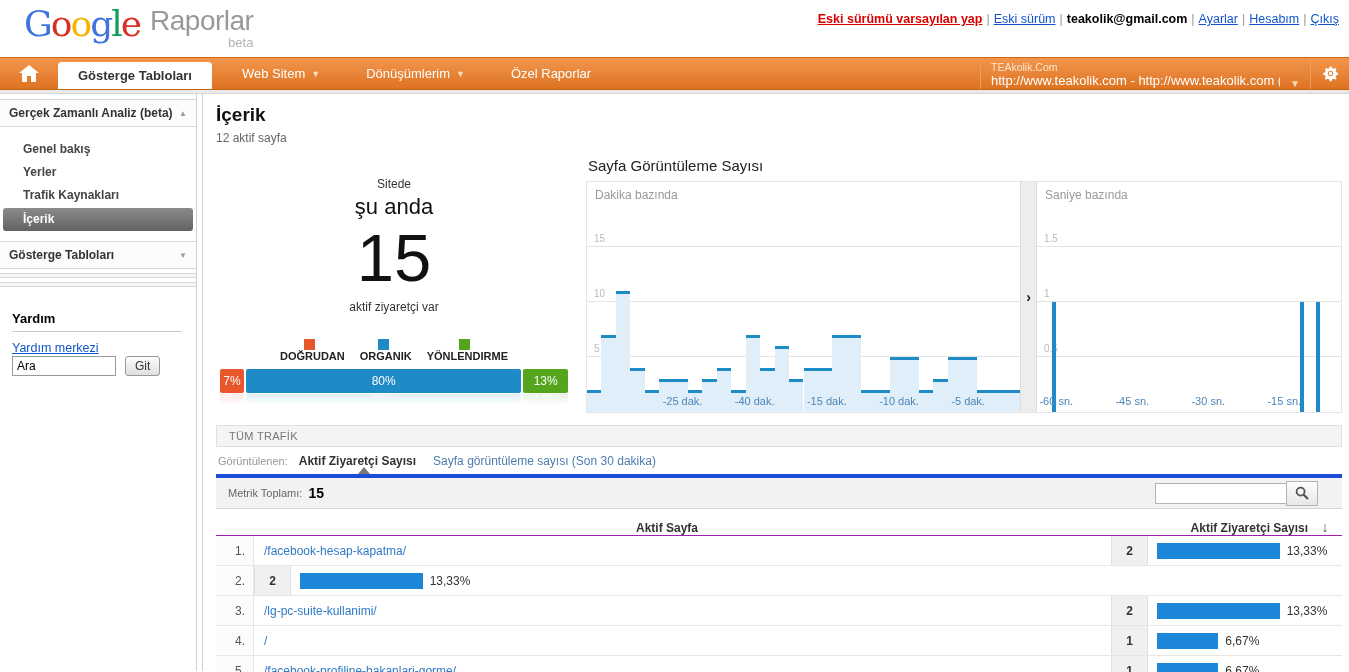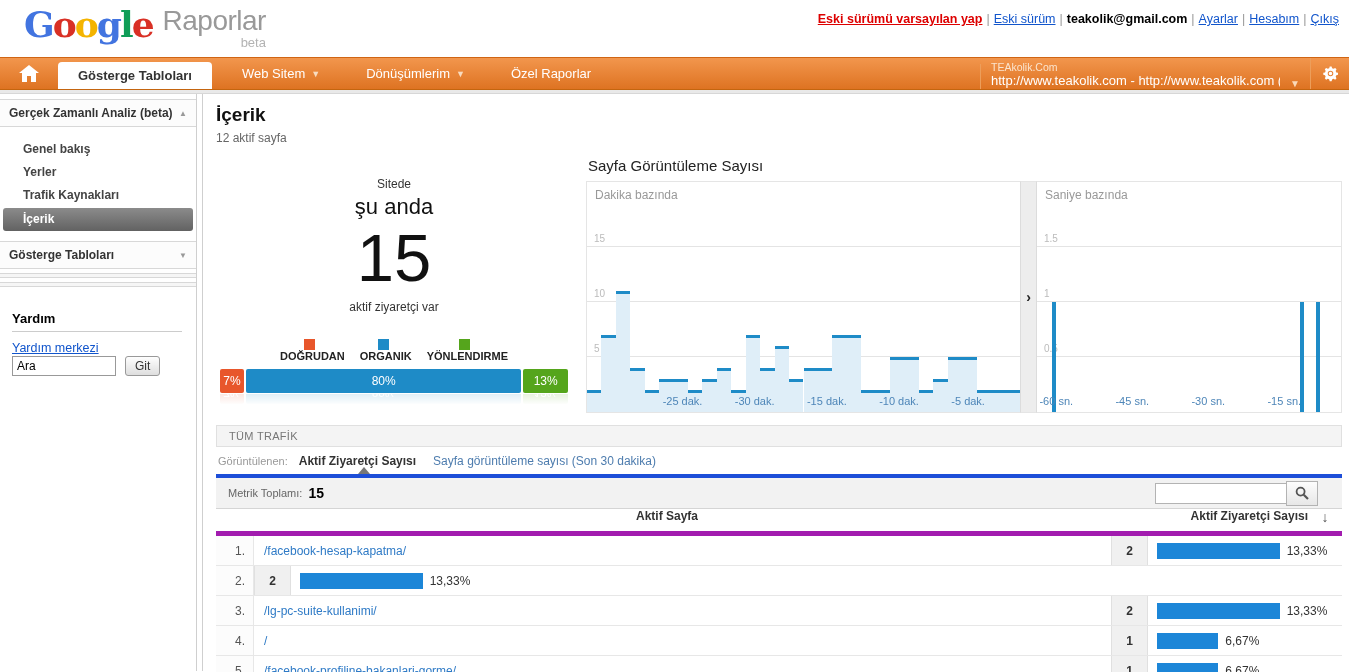--- a/index.html
+++ b/index.html
@@ -2,21 +2,21 @@
 <html><head>
 <meta charset="utf-8">
 <style>
   * { box-sizing: border-box; margin: 0; padding: 0; }
   html,body { width:1349px; height:672px; overflow:hidden; background:#fff;
     font-family:"Liberation Sans", sans-serif; color:#333; }
 
   
   .top { height:57px; position:relative; background:#fff; }
   .logo { position:absolute; left:24px; top:6px; display:flex; align-items:flex-start; }
-  .logo-google { font-family:"DejaVu Serif", serif; font-size:36px; font-weight:bold; letter-spacing:-2px; line-height:1; }
+  .logo-google { font-family:"DejaVu Serif", serif; font-size:36px; font-weight:normal; letter-spacing:-2px; line-height:1; }
   .lg-b1{color:#4274e0;} .lg-r1{color:#d93025;} .lg-y1{color:#f4b400;} .lg-b2{color:#4274e0;} .lg-g1{color:#0f9d58;} .lg-r2{color:#d93025;}
   .logo-right { margin-left:10px; display:flex; flex-direction:column; align-items:flex-end; }
   .logo-analytics { font-size:28px; color:#999; line-height:1.1; letter-spacing:-0.5px; }
   .logo-beta { font-size:13px; color:#b3b3b3; margin-top:-2px; }
   .top-links { position:absolute; right:10px; top:12px; font-size:12.5px; color:#666; }
   .top-links .sep { color:#999; margin:0 4px; }
   .lnk-red { color:#d00; font-weight:bold; text-decoration:underline; cursor:pointer; }
   .lnk { color:#15c; text-decoration:underline; cursor:pointer; }
   .lnk-email { color:#000; font-weight:bold; }
 
@@ -115,21 +115,21 @@
   .metricbar { height:31px; background:#f2f2f2; border-bottom:1px solid #d5d5d5;
     display:flex; align-items:center; padding:0 12px; }
   .metric-label { font-size:11px; color:#666; }
   .metric-value { font-size:14px; font-weight:bold; color:#000; margin-left:6px; }
   .mspacer { flex:1; }
   .search-input { width:132px; height:21px; border:1px solid #b3b3b3; background:#fff; padding:0 4px;
     font-family:"Liberation Sans",sans-serif; font-size:12px; }
   .search-btn { width:32px; height:25px; margin-left:-1px; border:1px solid #b3b3b3;
     background:linear-gradient(#fdfdfd,#e7e7e7); display:flex; align-items:center; justify-content:center;
     cursor:pointer; margin-right:12px; }
-  .thead { height:27px; display:flex; align-items:flex-start; border-bottom:5px solid #a21caf;
+  .thead { height:27px; display:flex; align-items:flex-end; border-bottom:1px solid #a21caf;
     font-size:12px; font-weight:bold; color:#333; }
   .th-page { flex:1; text-align:center; }
   .th-count { width:190px; text-align:right; }
   .th-sort { width:34px; text-align:center; color:#555; font-size:14px; font-weight:normal; cursor:pointer; }
   .trow { height:30px; display:flex; align-items:stretch; border-bottom:1px solid #e7e7e7; font-size:12px; }
   .td-rank { width:38px; display:flex; align-items:center; justify-content:flex-end; padding-right:8px;
     color:#555; border-right:1px solid #e7e7e7; background:#fcfcfc; }
   .td-page { flex:1; display:flex; align-items:center; padding-left:10px; }
   .td-page a { color:#2e7ac6; text-decoration:none; cursor:pointer; }
   .td-count { width:37px; background:#f0f0f0; border-left:1px solid #e0e0e0; border-right:1px solid #e0e0e0;
@@ -291,21 +291,21 @@
               <div class="mbar" style="left: 70%; width: 3.33333%; height: 55px;"></div>
               <div class="mbar" style="left: 73.3333%; width: 3.33333%; height: 55px;"></div>
               <div class="mbar" style="left: 76.6667%; width: 3.33333%; height: 22px;"></div>
               <div class="mbar" style="left: 80%; width: 3.33333%; height: 33px;"></div>
               <div class="mbar" style="left: 83.3333%; width: 3.33333%; height: 55px;"></div>
               <div class="mbar" style="left: 86.6667%; width: 3.33333%; height: 55px;"></div>
               <div class="mbar" style="left: 90%; width: 3.33333%; height: 22px;"></div>
               <div class="mbar" style="left: 93.3333%; width: 3.33333%; height: 22px;"></div>
               <div class="mbar" style="left: 96.6667%; width: 3.33333%; height: 22px;"></div>
               <span class="xlab" style="left: 17.4667%;">-25 dak.</span>
-              <span class="xlab" style="left: 34.1333%;">-30 dak.</span>
+              <span class="xlab" style="left: 34.1333%;">-40 dak.</span>
               <span class="xlab" style="left: 50.8%;">-15 dak.</span>
               <span class="xlab" style="left: 67.4667%;">-10 dak.</span>
               <span class="xlab" style="left: 84.1333%;">-5 dak.</span>
             </div>
           <div class="chart-div">
               <span>›</span>
             </div>
           <div class="panel second" id="panel-sec">
             <span class="panel-label">Saniye bazında</span>
           <div class="gridline" style="bottom: 55px;"></div>

